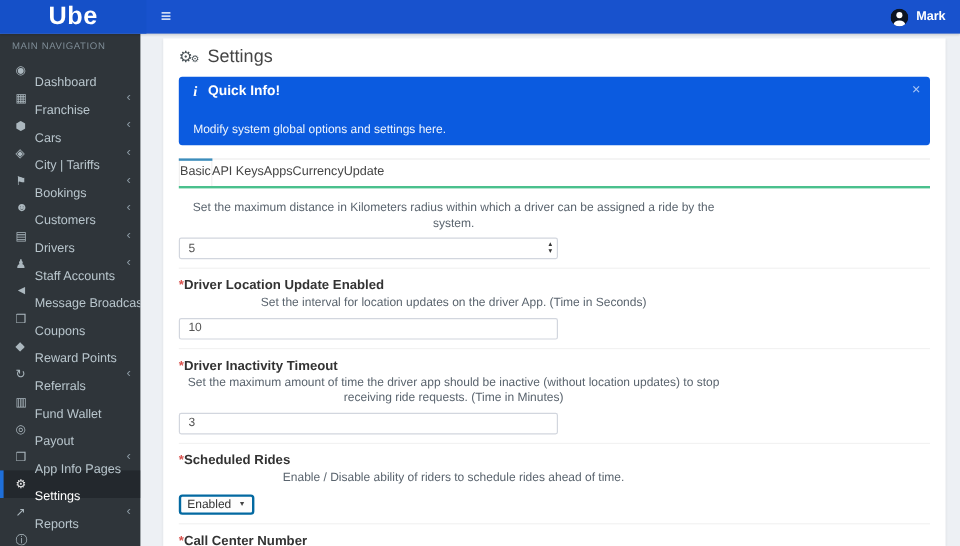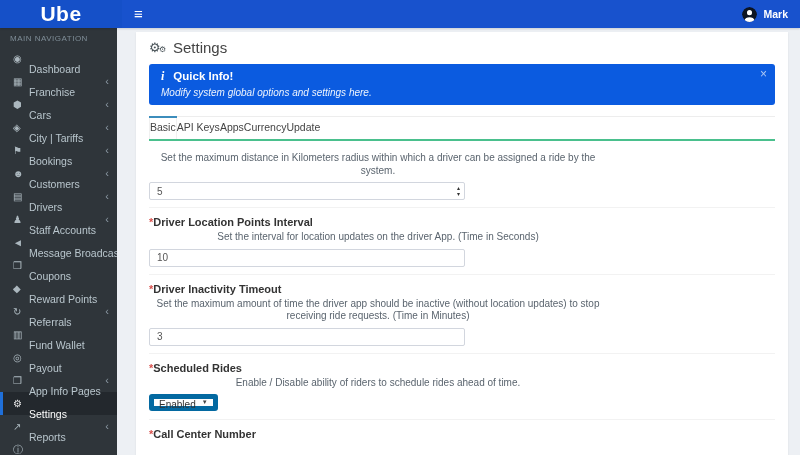--- a/index.html
+++ b/index.html
@@ -68,21 +68,21 @@
   .cogs .gear-big{ font-size:13px; color:#4a5459; position:absolute; left:0; top:0; line-height:16px;}
   .cogs .gear-small{ font-size:8px; color:#4a5459; position:absolute; left:10px; top:6px; line-height:8px;}
 
   
   .alert{
     position:relative; background:#0b5be0; border-radius:3px; color:#fff;
     padding:6px 24px 7px 12px; margin-bottom:11px;
   }
   .alert-title{ display:flex; align-items:center; gap:9px; font-size:11.5px; font-weight:bold; line-height:13px;}
   .alert-title .info-i{ font-family:"Liberation Serif", serif; font-style:italic; font-weight:bold; font-size:12px; }
-  .alert-body{ font-size:10px; color:rgba(255,255,255,.93); margin-top:4px; line-height:11px;font-style:italic;}
+  .alert-body{ font-size:10px; color:rgba(255,255,255,.93); margin-top:20px; line-height:11px;}
   .alert-close{ position:absolute; right:8px; top:4px; color:rgba(255,255,255,.65);
     font-size:12px; cursor:pointer; line-height:12px;}
 
   
   .tabs{ display:flex; position:relative; height:23px; }
   .tabs::before{ content:""; position:absolute; top:0; left:0; right:0; height:1px; background:#ededed; }
   .tab{
     padding:5px 0 6px; font-size:10.5px; color:#444; cursor:pointer; position:relative; line-height:12px;
   }
   .tab.active{ background:#fff; border-left:1px solid #f0f0f0; border-right:1px solid #f0f0f0; }
@@ -100,22 +100,22 @@
     width:316px; height:18px; border:1px solid #d2d6de; border-radius:2px;
     font-family:"Liberation Sans", sans-serif; font-size:10px; color:#555;
     padding:0 7px; background:#fff; outline:none; display:block;
   }
   .spinner{
     position:absolute; right:5px; top:3px; display:flex; flex-direction:column;
     align-items:center; cursor:pointer; color:#333;
   }
   .spinner span{ font-size:6px; line-height:6px; }
   .select-box{
-    display:inline-flex; align-items:flex-start; gap:6px; height:17px;
-    border:5px solid #0369a1; border-radius:3px; background:#fdfdfd;
+    display:inline-flex; align-items:center; gap:6px; height:17px;
+    border:2px solid #0369a1; border-radius:3px; background:#fdfdfd;
     padding:0 5px; font-size:10px; color:#333; cursor:pointer;
   }
   .select-box .caret{ font-size:6px; color:#444; }
 </style>
 </head>
 <body>
 
 <div class="topbar">
   <div class="logo">Ube</div>
   <div class="hamburger">≡</div>
@@ -261,21 +261,21 @@
         <input class="text-input" type="text" value="5" style="">
         <span class="spinner">
           <span>▴</span>
           <span>▾</span>
         </span>
       </div>
     </div>
 
     <div class="form-group">
       <div class="f-label">
-        <span class="req">*</span><span>Driver Location Points Interval</span>
+        <span class="req">*</span><span>Driver Location Update Enabled</span>
       </div>
       <div class="f-desc">Set the interval for location updates on the driver App. (Time in Seconds)</div>
       <input class="text-input" type="text" value="10" style="">
     </div>
 
     <div class="form-group">
       <div class="f-label">
         <span class="req">*</span><span>Driver Inactivity Timeout</span>
       </div>
       <div class="f-desc">Set the maximum amount of time the driver app should be inactive (without location updates) to stop receiving ride requests. (Time in Minutes)</div>

